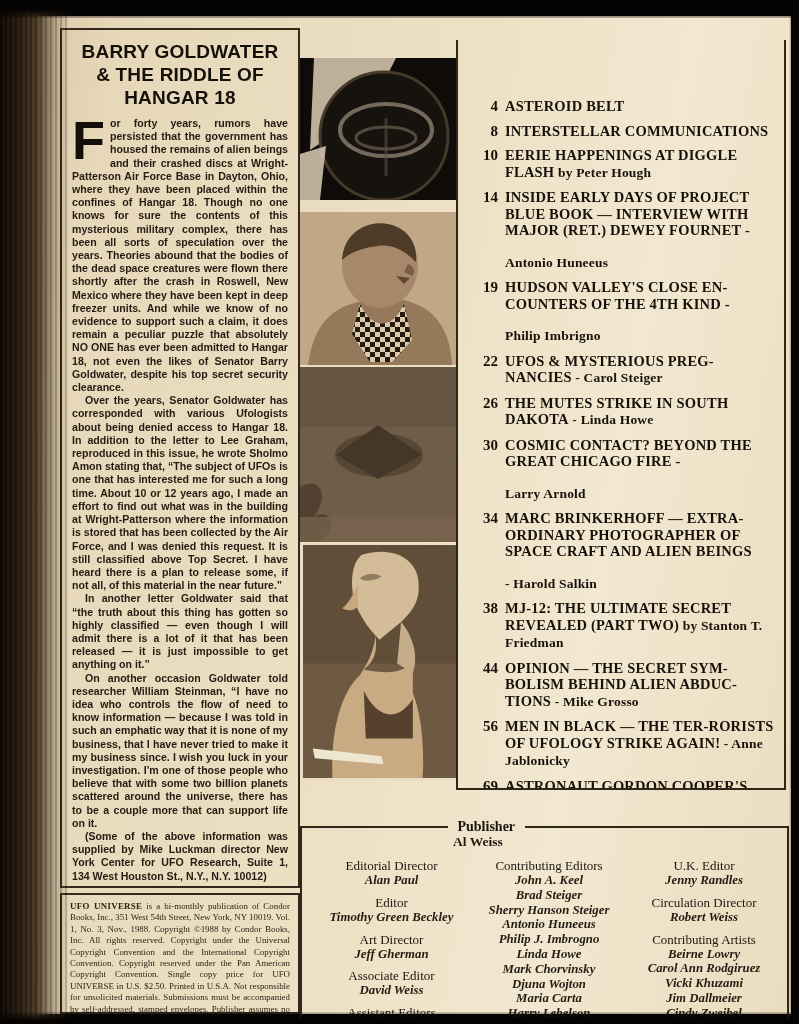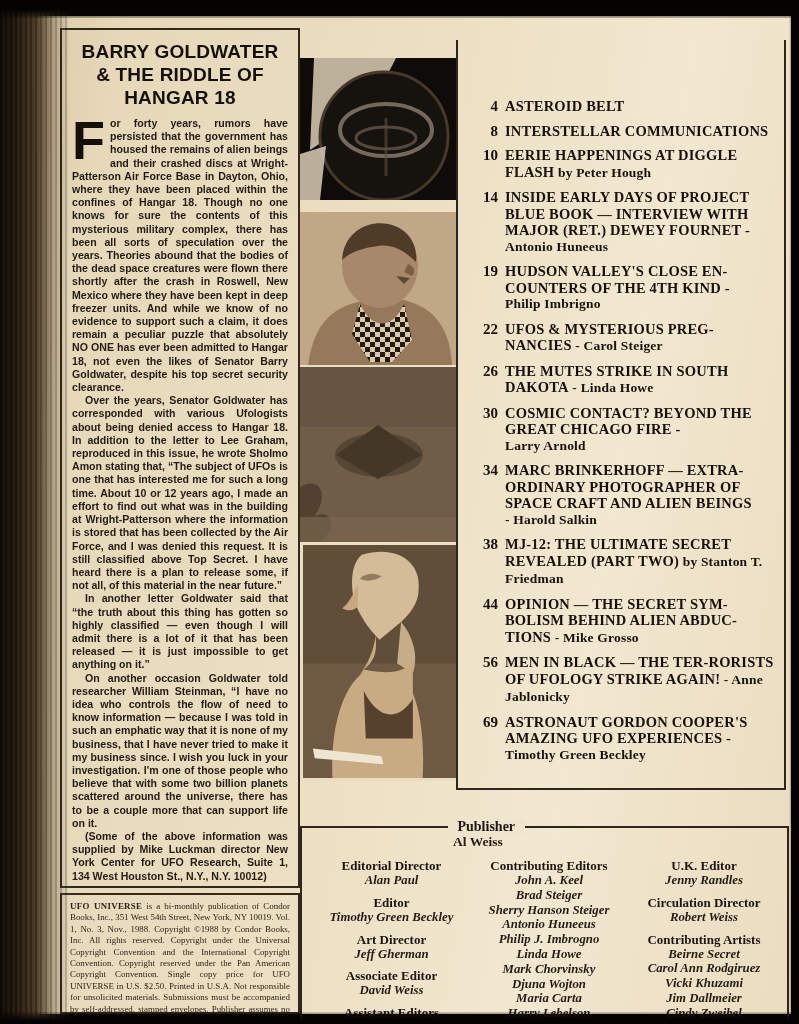--- a/index.html
+++ b/index.html
@@ -49,32 +49,32 @@
   .ph4{top:545px;height:236px;border-left:3px solid #e9ddc3;border-bottom:3px solid #e9ddc3;box-sizing:border-box;}
 
   
   .toc-box{position:absolute;left:456px;top:40px;width:330px;height:750px;
     border-left:2px solid #2f261a;border-right:2px solid #2f261a;border-bottom:2px solid #2f261a;
     box-sizing:border-box;padding:58px 8px 6px 10px;overflow:hidden;}
   .toc-list{list-style:none;margin:0;padding:0;}
   .toc-entry{display:grid;grid-template-columns:30px 1fr;column-gap:7px;margin-bottom:8px;}
   .toc-entry .num{text-align:right;font-weight:700;font-size:15px;line-height:16.5px;color:#17110a;}
   .toc-entry .ttl{font-weight:700;font-size:14.5px;line-height:16.5px;color:#17110a;letter-spacing:.2px;}
-  .toc-entry .byl{font-weight:700;font-size:13.5px;color:#17110a;letter-spacing:.2px;}
+  .toc-entry .byl{font-weight:700;font-size:13.5px;color:#17110a;letter-spacing:.2px;margin-top:16px;}
   .toc-entry .byl.block{display:block;}
 
   
   .masthead{position:absolute;left:300px;top:796px;width:489px;height:220px;
     border:2px solid #2f261a;box-sizing:border-box;padding:2px 8px 0;overflow:visible;margin-top:30px;}
   .mh-legend{position:absolute;top:-9px;left:30%;padding:0 10px;background:#f0e4cc;
     font-weight:700;font-size:14px;color:#1d1610;}
   .mh-publisher{margin:4px 0 0 30.5%;font-size:13.5px;font-weight:600;color:#241c13;}
   .mh-cols{display:grid;grid-template-columns:163px 152px 158px;margin-top:8px;}
   .mcol{text-align:center;}
-  .role{font-weight:700;font-size:13px;line-height:15px;margin-top:7px;color:#1d1610;}
+  .role{font-weight:400;font-size:13px;line-height:15px;margin-top:7px;color:#1d1610;}
   .mcol .role:first-child{margin-top:0;}
   .mname{font-style:italic;font-weight:600;font-size:12.8px;line-height:14.8px;color:#241c13;}
   .cover-credit{margin:3px 0 0 8%;font-size:13.5px;letter-spacing:1px;color:#2a2117;}
 </style>
 </head>
 <body>
 
 <div class="page">
   <div class="paper"></div>
 
@@ -234,21 +234,21 @@
           <div class="mname">Djuna Wojton</div>
           <div class="mname">Maria Carta</div>
           <div class="mname">Harry Lebelson</div>
         </div>
         <div class="mcol">
           <div class="role">U.K. Editor</div>
           <div class="mname">Jenny Randles</div>
           <div class="role">Circulation Director</div>
           <div class="mname">Robert Weiss</div>
           <div class="role">Contributing Artists</div>
-          <div class="mname">Beirne Secret</div>
+          <div class="mname">Beirne Lowry</div>
           <div class="mname">Carol Ann Rodgiruez</div>
           <div class="mname">Vicki Khuzami</div>
           <div class="mname">Jim Dallmeier</div>
           <div class="mname">Cindy Zweibel</div>
         </div>
       </div>
     <div class="cover-credit">Cover courtesy NASA</div>
   </section>
 
   <div class="binding"></div>

